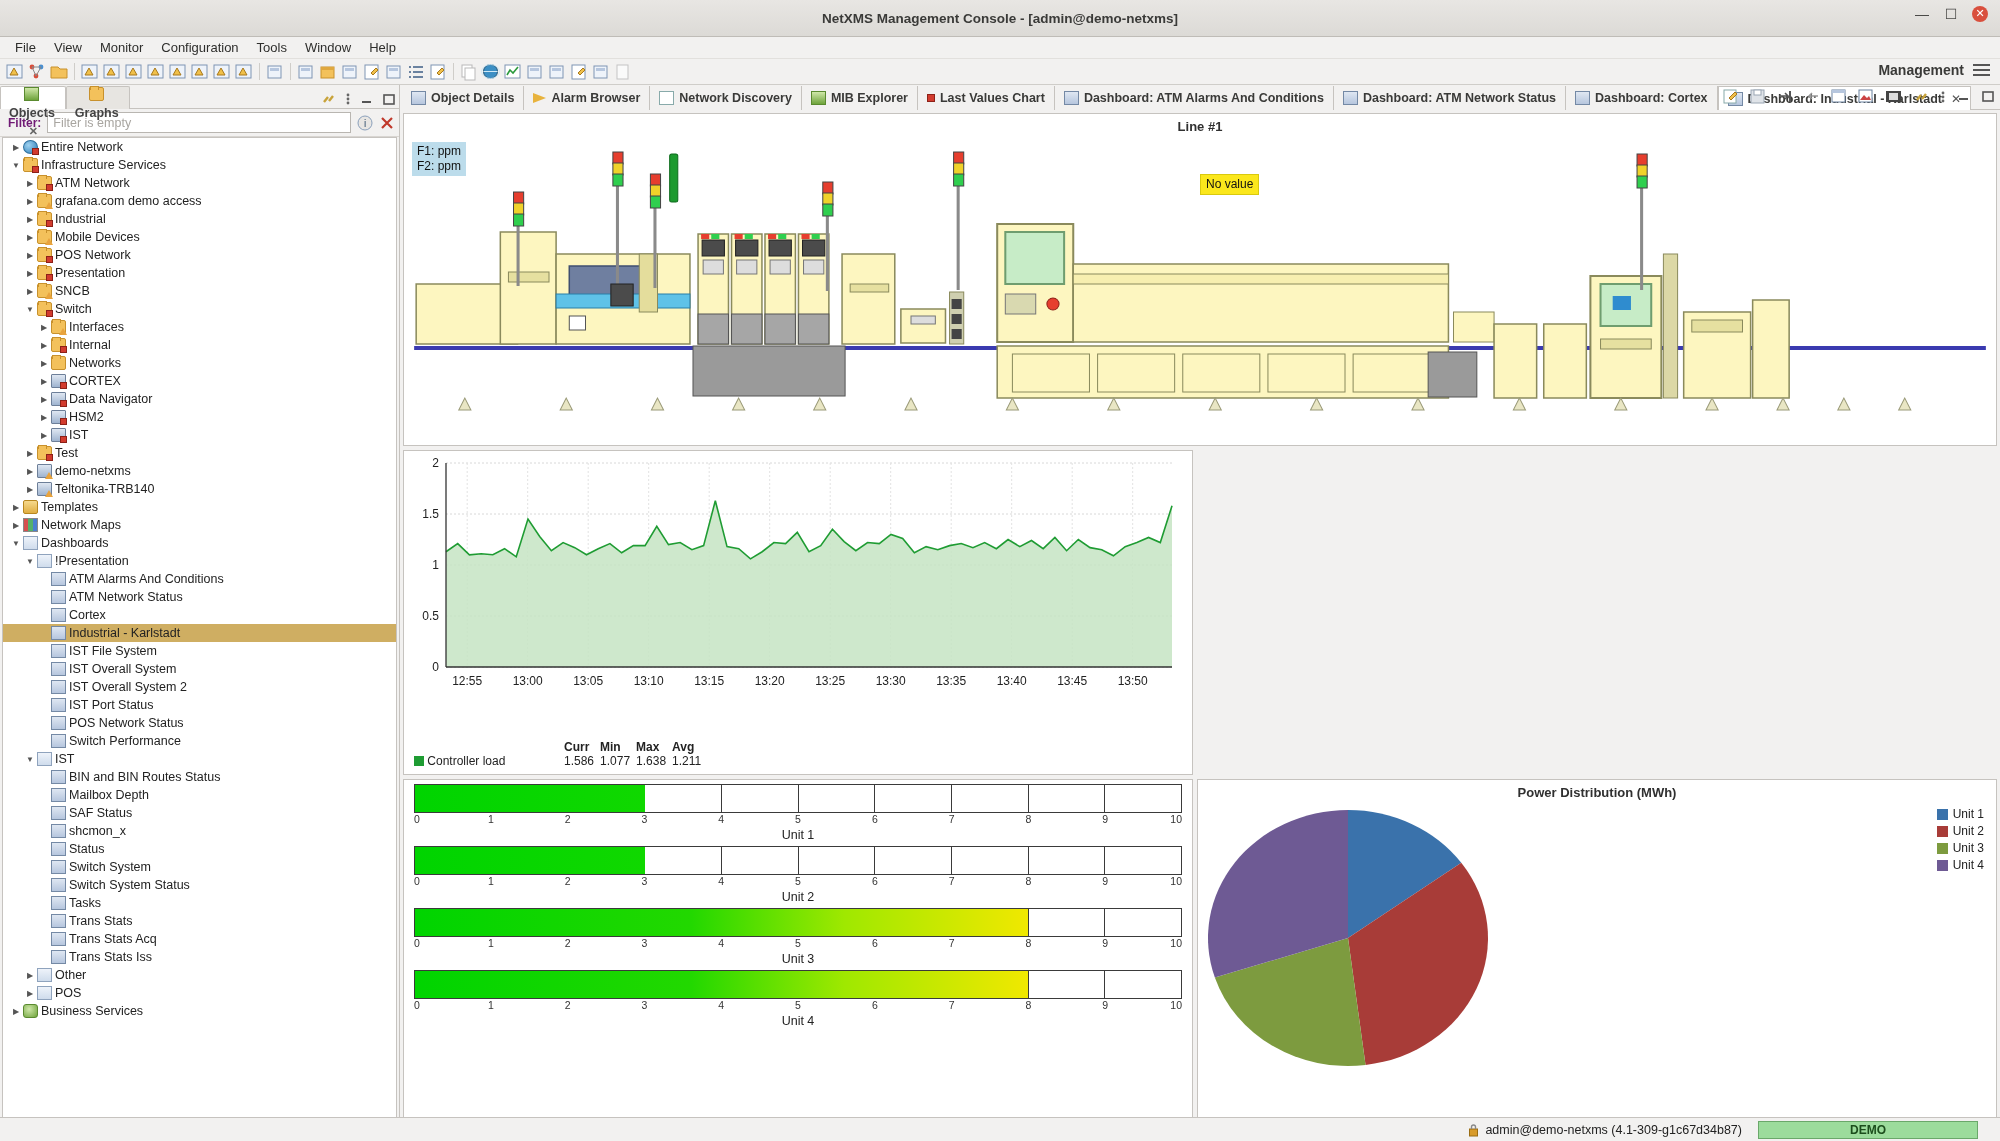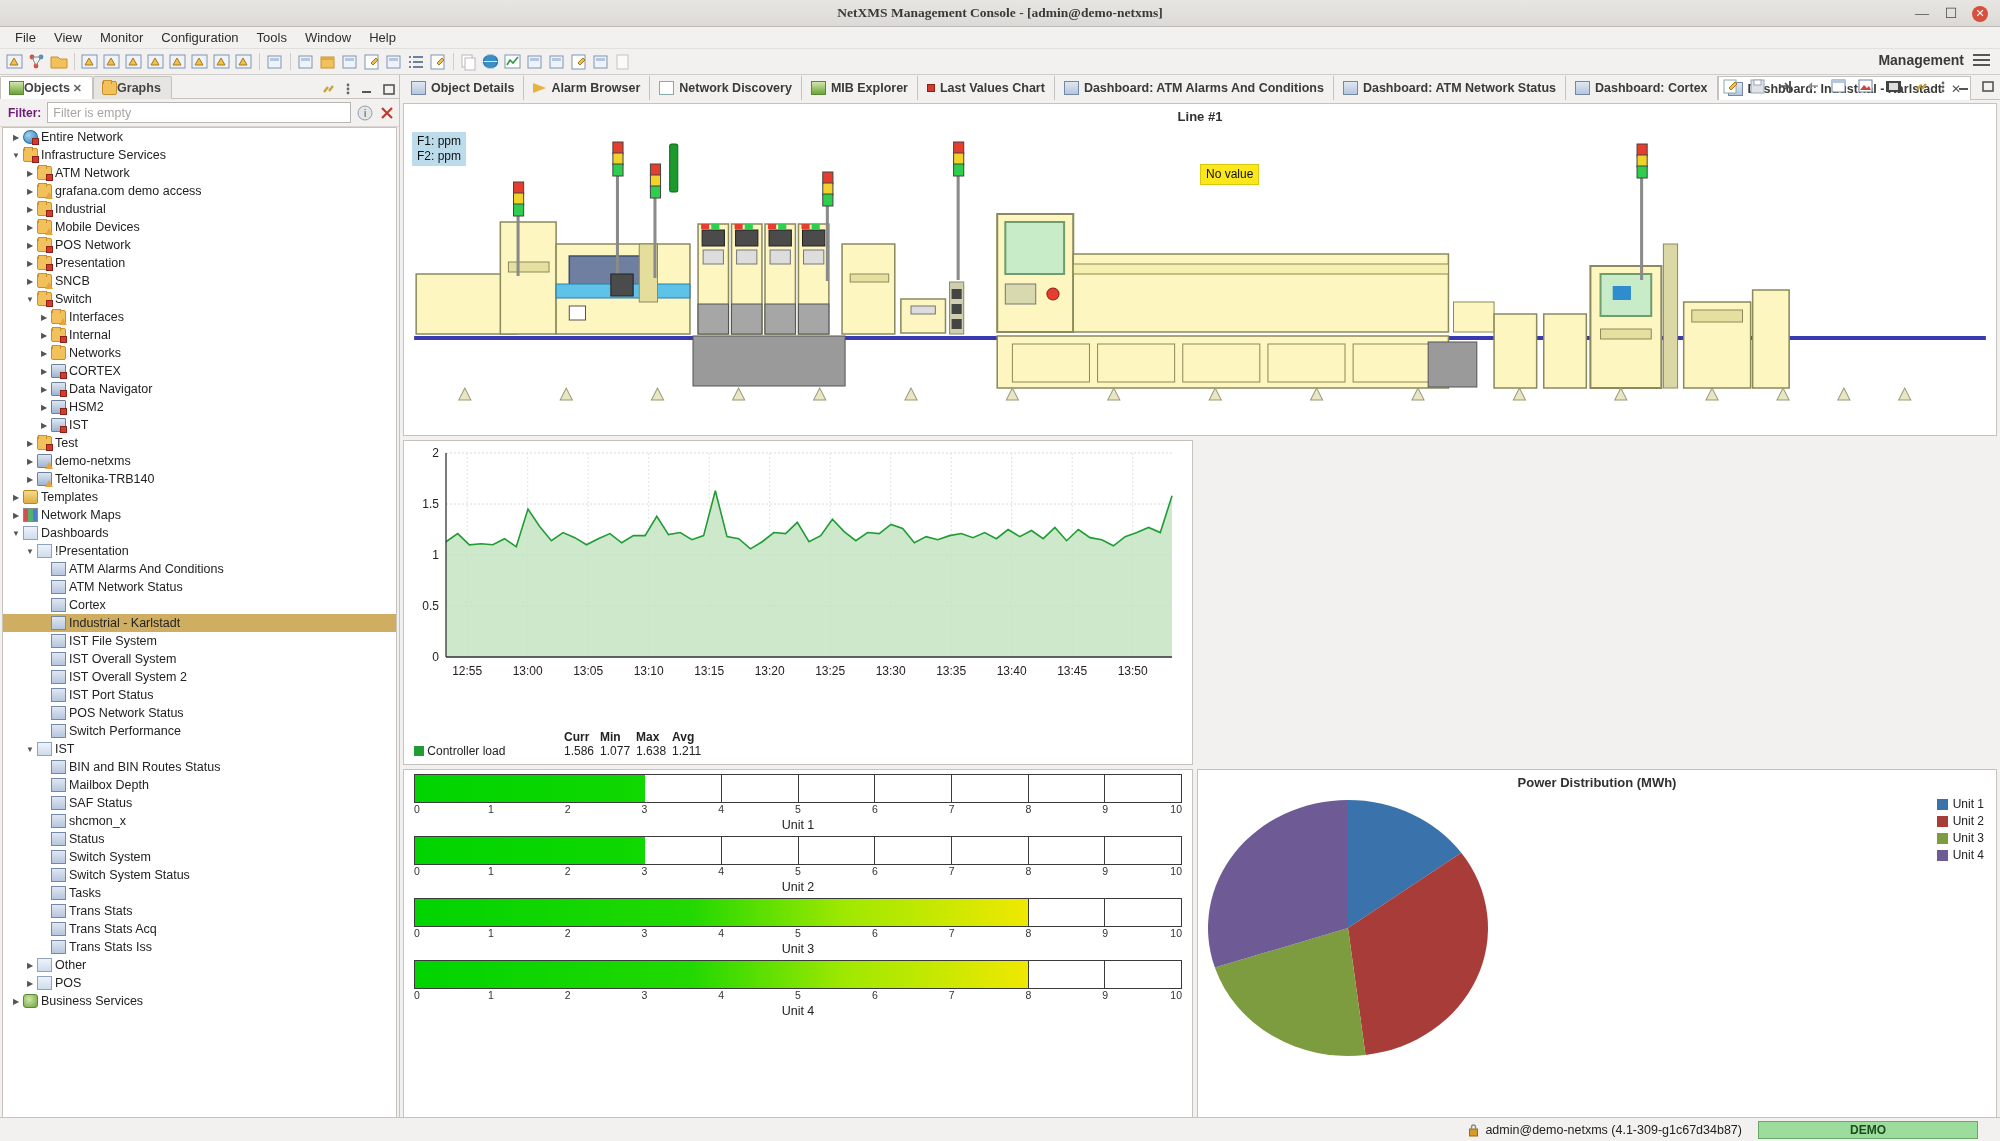--- a/index.html
+++ b/index.html
@@ -7,26 +7,25 @@
     margin: 0; padding: 0;
     width: 2000px; height: 1141px;
     overflow: hidden;
     font-family: "Liberation Sans", sans-serif;
     font-size: 13px;
     background: #f2f1f0;
     color: #222;
   }
   
   #titlebar {
-    height: 27px;
+    height: 37px;
     background: linear-gradient(#e8e6e3, #dcdad6);
     border-bottom: 1px solid #bfbcb7;
     display: flex; align-items: center;
     position: relative;
-    font-family: Liberation Serif, serif;
   }
   #titlebar .title {
     flex: 1; text-align: center;
     font-size: 13.5px; font-weight: bold; color: #3a3a38;
   }
   #titlebar .winbtns { position: absolute; right: 4px; top: 0; height: 27px; display: flex; align-items: center; gap: 13px; padding-right: 8px;}
   .winbtn { width: 16px; height: 16px; display:flex; align-items:center; justify-content:center; font-size: 14px; color:#4a4a48; }
   .winbtn.close { background:#d94f3d; color:#fff; border-radius:50%; font-size:11px; }
 
   
@@ -56,24 +55,24 @@
   #toolbar .hamburger i { display:block; height:2px; background:#555; margin-bottom:3px;}
 
   
   #body { display: flex; height: 1141px; }
   #leftpanel { width: 400px; border-right: 1px solid #c6c3bf; background:#f2f1f0; display:flex; flex-direction:column;}
   #rightpanel { flex: 1; display:flex; flex-direction: column; background:#f2f1f0; }
 
   
   .viewtabs { height: 24px; display:flex; align-items:flex-end; background:#f2f1f0; position:relative;}
   .vtab {
-    height: 23px; display:flex; align-items:center; 
+    height: 23px; display:flex; align-items:center; gap:5px;
     padding: 0 10px 0 8px; font-size:12.5px; font-weight:bold;
     border:1px solid #c6c3bf; border-bottom:none;
-    background:#e7e5e1; color:#444; border-radius: 2px 2px 0 0;
+    background:#e7e5e1; color:#444; border-radius: 2px 2px 0 0; flex-direction: column;
   }
   .vtab.active { background: #fff; }
   .vtab .x { font-size: 11px; color:#666; margin-left:3px; }
   .viewtabs .fillline { flex:1; border-bottom:1px solid #c6c3bf; height:23px; }
   .viewtabs .vticons { position:absolute; right:4px; bottom:3px; display:flex; gap:9px; align-items:center;}
 
   
   .filterbar {
     height: 28px; display:flex; align-items:center; gap:6px;
     padding: 2px 4px; background:#f2f1f0;

